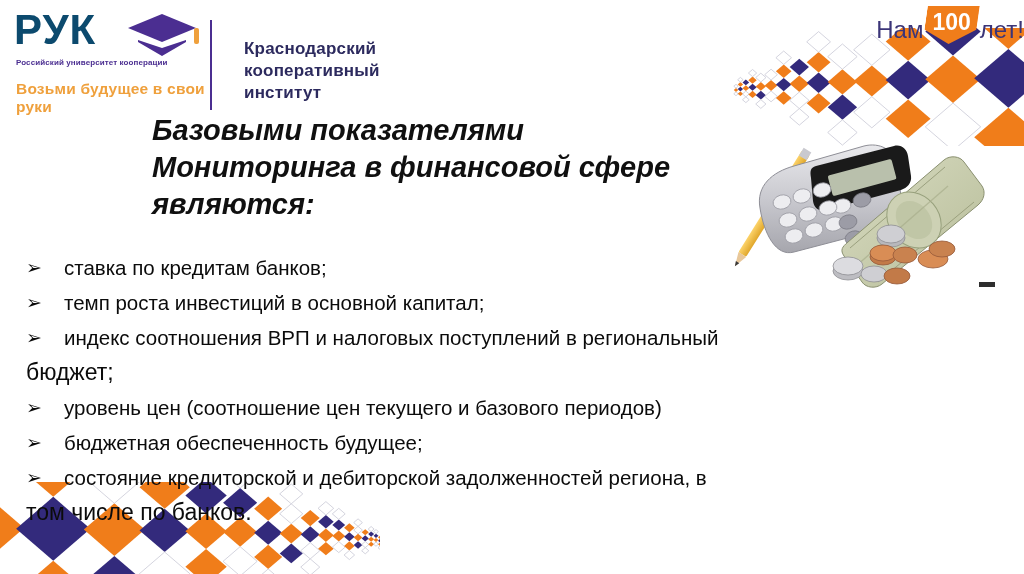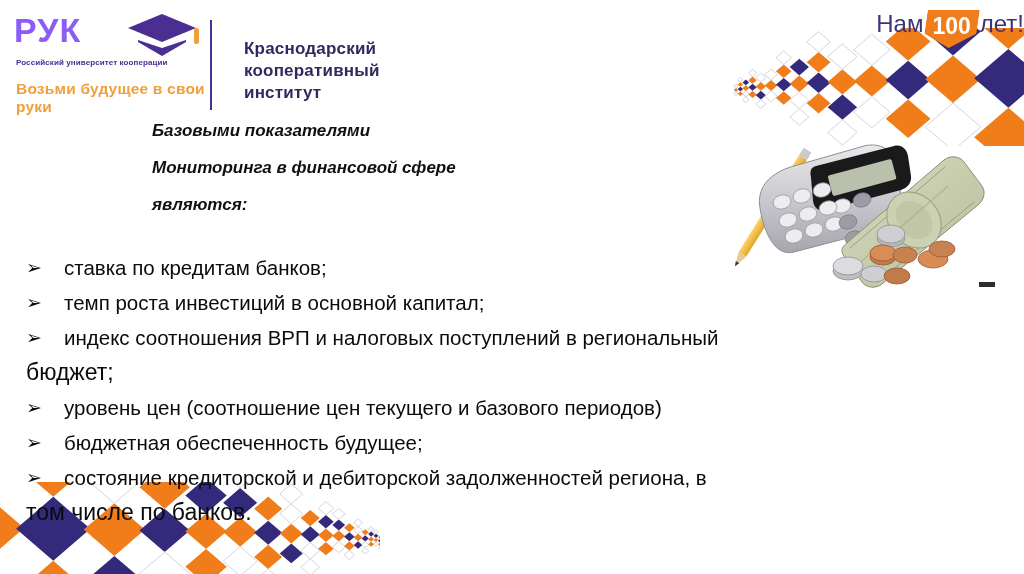--- a/index.html
+++ b/index.html
@@ -30,24 +30,24 @@
     width: 420px; height: 102px;
   }
   .logo-mark {
     position: absolute;
     left: 0; top: 2px;
     width: 190px; height: 50px;
   }
   .logo-ruk {
     position: absolute;
     left: 0; top: 0;
-    font-size: 34px;
+    font-size: 42px;
     font-weight: bold;
     letter-spacing: 1px;
-    color: #8b5cf6;
+    color: #0c4a6e;
     line-height: 44px;
     font-family: "Liberation Sans", "DejaVu Sans", sans-serif;
   }
   .cap-icon {
     position: absolute;
     left: 112px; top: 4px;
     width: 76px; height: 46px;
   }
   .logo-sub {
     position: absolute;
@@ -86,21 +86,21 @@
     letter-spacing: .2px;
     margin-top: 20px;
   }
 
   
   .anniv {
     position: absolute;
     right: 0px; top: 10px;
     height: 34px;
     display: flex;
-    align-items: flex-start;
+    align-items: flex-end;
     white-space: nowrap;
     z-index: 6;
   }
   .anniv-word {
     font-size: 24px;
     font-weight: normal;
     color: #3b3578;
     line-height: 28px;
   }
   .anniv-shield {
@@ -120,21 +120,21 @@
   
   .ribbon { position: absolute; z-index: 1; }
   .ribbon-tr { right: 0; top: 28px; width: 300px; height: 118px; }
   .ribbon-bl { left: 0; bottom: 0; width: 380px; height: 92px; }
 
   
   .title {
     position: absolute;
     left: 152px; top: 112px;
     width: 520px;
-    font-size: 17px;
+    font-size: 29px;
     line-height: 37px;
     font-weight: bold;
     font-style: italic;
     color: #101010;
     z-index: 4;
   }
   .title div { white-space: nowrap; }
 
   
   .photo {

